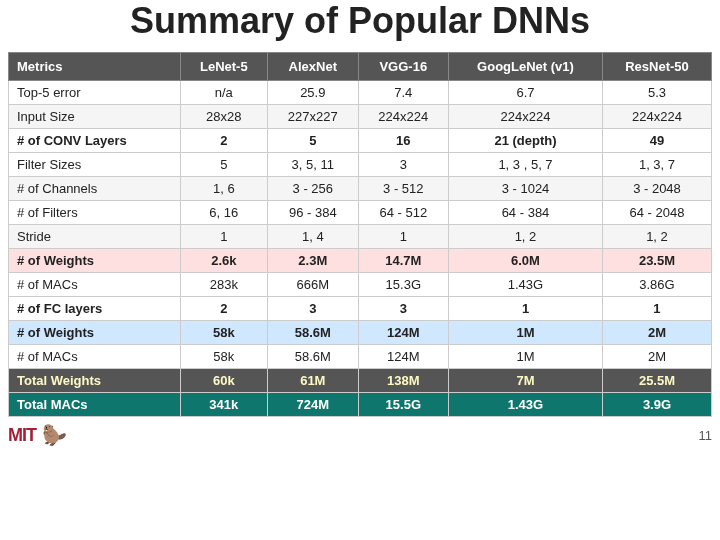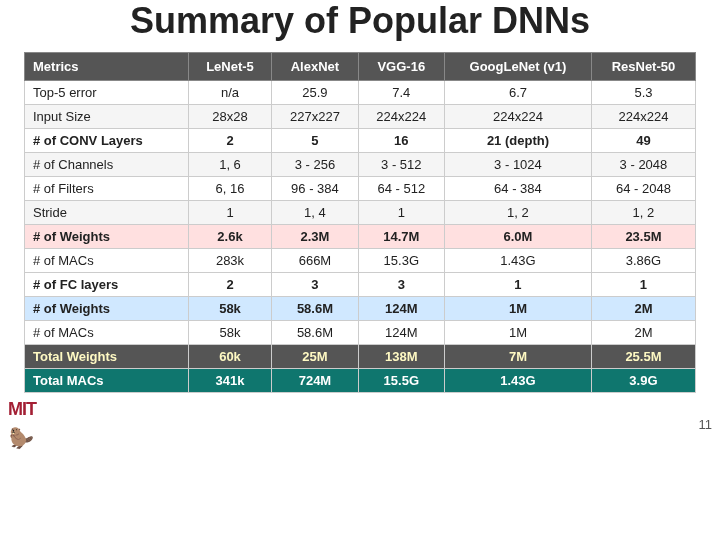--- a/index.html
+++ b/index.html
@@ -11,21 +11,21 @@
       overflow: hidden;
     }
     h1 {
       text-align: center;
       font-size: 36px;
       font-weight: bold;
       padding: 0 0 10px 0;
       color: #222;
     }
     .table-wrap {
-      padding: 0 24px;
+      padding: 0 8px;
     }
     table {
       width: 100%;
       border-collapse: collapse;
       font-size: 13px;
     }
     thead tr {
       background: #555;
       color: #fff;
     }
@@ -84,21 +84,20 @@
     .footer {
       display: flex;
       align-items: center;
       padding: 6px 8px 0 8px;
       justify-content: space-between;
     }
     .footer-logo {
       display: flex;
       align-items: center;
       gap: 6px;
-      flex-direction: column;
     }
     .mit-logo {
       font-size: 18px;
       font-weight: bold;
       color: #a31f34;
       letter-spacing: -1px;
     }
     .beaver {
       font-size: 20px;
     }
@@ -142,20 +141,28 @@
           <td>224x224</td>
         </tr>
         <tr class="row-bold">
           <td># of CONV Layers</td>
           <td>2</td>
           <td>5</td>
           <td>16</td>
           <td>21 (depth)</td>
           <td>49</td>
         </tr>
+        <tr>
+          <td>Filter Sizes</td>
+          <td>5</td>
+          <td>3, 5, 11</td>
+          <td>3</td>
+          <td>1, 3 , 5, 7</td>
+          <td>1, 3, 7</td>
+        </tr>
         <tr class="row-alt">
           <td># of Channels</td>
           <td>1, 6</td>
           <td>3 - 256</td>
           <td>3 - 512</td>
           <td>3 - 1024</td>
           <td>3 - 2048</td>
         </tr>
         <tr>
           <td># of Filters</td>
@@ -209,21 +216,21 @@
           <td># of MACs</td>
           <td>58k</td>
           <td>58.6M</td>
           <td>124M</td>
           <td>1M</td>
           <td>2M</td>
         </tr>
         <tr class="row-total">
           <td>Total Weights</td>
           <td>60k</td>
-          <td>25M</td>
+          <td>61M</td>
           <td>138M</td>
           <td>7M</td>
           <td>25.5M</td>
         </tr>
         <tr class="row-total-light">
           <td>Total MACs</td>
           <td>341k</td>
           <td>724M</td>
           <td>15.5G</td>
           <td>1.43G</td>

